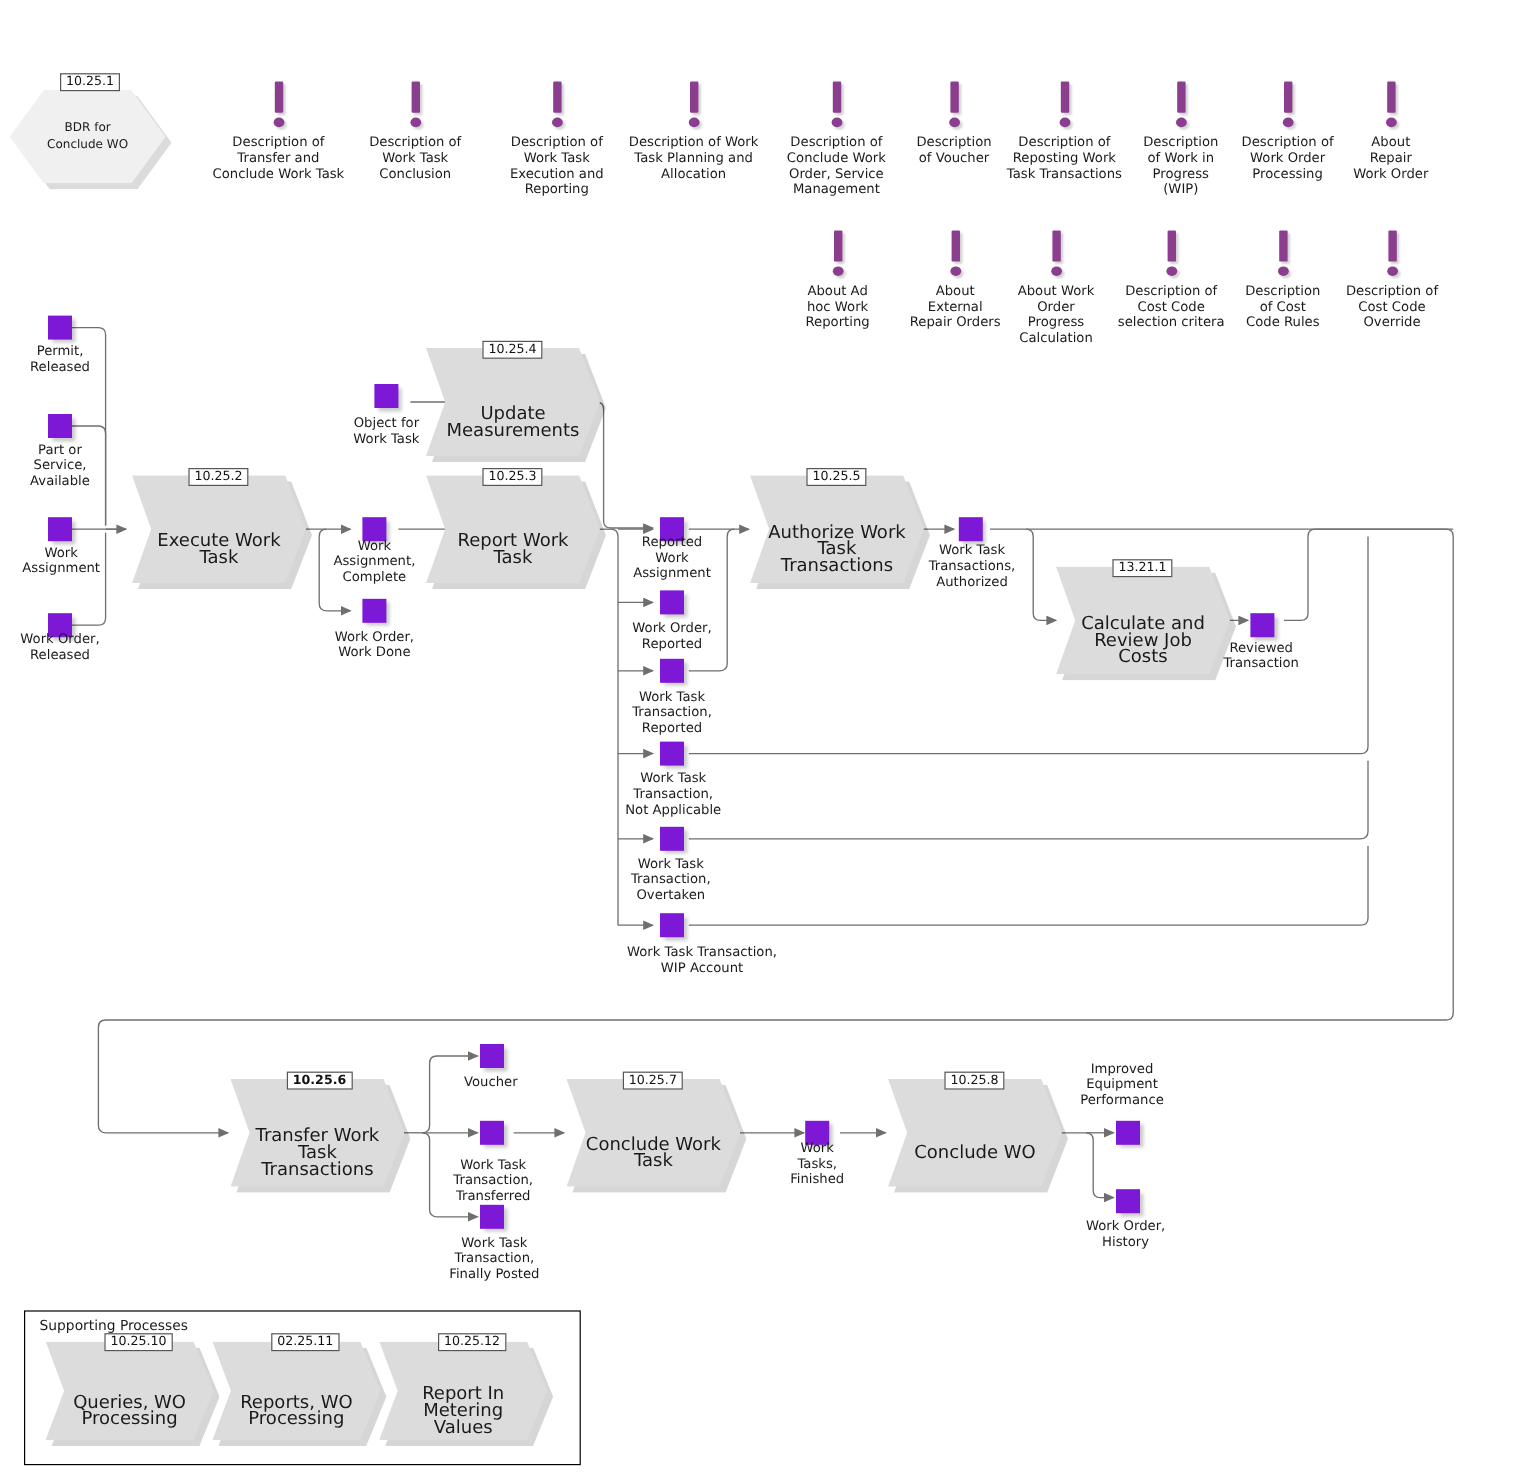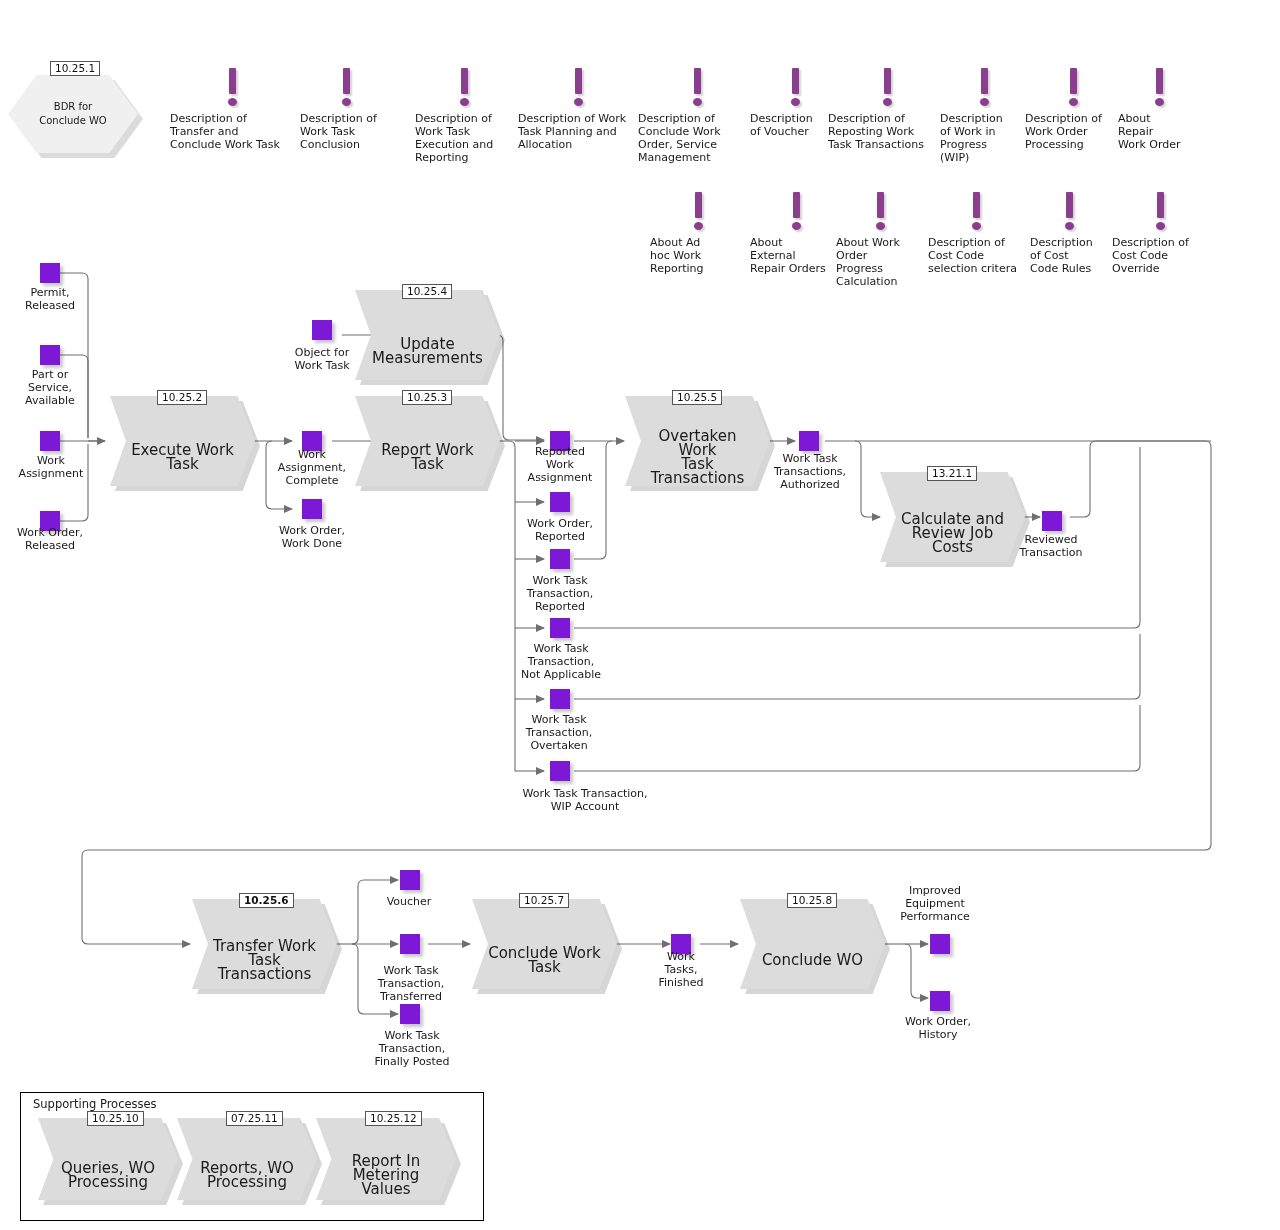--- a/index.html
+++ b/index.html
@@ -6,21 +6,21 @@
   body{font-family:"DejaVu Sans", sans-serif;}
   #canvas{position:relative;width:1280px;height:1230px;overflow:hidden;background:#fff;}
 
   
   .titlebar{position:absolute;left:8px;top:14px;width:1264px;height:33px;
             background:#8b3d8e;display:flex;align-items:center;justify-content:center;}
   .titlebar span{color:#ffffff;font-size:13.5px;font-weight:bold;letter-spacing:.2px;
                  font-family:"DejaVu Sans", sans-serif;}
 
   
-  .info{position:absolute;text-align:left;}
+  .info{position:absolute;text-align:center;}
   .info .bang{position:relative;height:42px;margin:0 auto 2px auto;width:14px;}
   .info .bang i{position:absolute;left:4px;top:0;width:7px;height:26px;background:#8b3d8e;
                 display:block;border-radius:1px;box-shadow:2px 2px 2px rgba(0,0,0,.18);}
   .info .bang b{position:absolute;left:3px;top:30px;width:9px;height:8px;background:#8b3d8e;
                 display:block;border-radius:50%;box-shadow:2px 2px 2px rgba(0,0,0,.18);}
   .info .lbl{font-size:11px;line-height:13px;color:#1a1a1a;font-family:"DejaVu Sans", sans-serif;}
 
   
   .proc{position:absolute;background:#dcdcdc;
         clip-path:polygon(0 0, 88% 0, 100% 50%, 88% 100%, 0 100%, 11% 50%);
@@ -321,21 +321,21 @@
     <div class="proc" style="left:0;top:0;width:145px;height:90px;">
       <div class="ptxt" style="white-space:pre-line;">Report Work
 Task</div>
     </div>
     <div class="idtag" style="left:47px;top:-6px;">10.25.3</div>
   </div>
 
   <div class="procwrap" style="left:625px;top:396px;width:145px;height:90px;">
     <div class="procshadow" style="left:5px;top:5px;width:145px;height:90px;"></div>
     <div class="proc" style="left:0;top:0;width:145px;height:90px;">
-      <div class="ptxt" style="white-space:pre-line;">Overtaken Work
+      <div class="ptxt" style="white-space:pre-line;">Authorize Work
 Task
 Transactions</div>
     </div>
     <div class="idtag" style="left:47px;top:-6px;">10.25.5</div>
   </div>
 
   <div class="procwrap" style="left:880px;top:472px;width:145px;height:90px;">
     <div class="procshadow" style="left:5px;top:5px;width:145px;height:90px;"></div>
     <div class="proc" style="left:0;top:0;width:145px;height:90px;">
       <div class="ptxt" style="white-space:pre-line;">Calculate and
@@ -502,21 +502,21 @@
     </div>
     <div class="idtag" style="left:49px;top:-7px;">10.25.10</div>
   </div>
 
   <div class="procwrap" style="left:177px;top:1118px;width:140px;height:82px;">
     <div class="procshadow" style="left:5px;top:5px;width:140px;height:82px;"></div>
     <div class="proc" style="left:0;top:0;width:140px;height:82px;">
       <div class="ptxt" style="white-space:pre-line;">Reports, WO
 Processing</div>
     </div>
-    <div class="idtag" style="left:49px;top:-7px;">07.25.11</div>
+    <div class="idtag" style="left:49px;top:-7px;">02.25.11</div>
   </div>
 
   <div class="procwrap" style="left:316px;top:1118px;width:140px;height:82px;">
     <div class="procshadow" style="left:5px;top:5px;width:140px;height:82px;"></div>
     <div class="proc" style="left:0;top:0;width:140px;height:82px;">
       <div class="ptxt" style="white-space:pre-line;">Report In
 Metering
 Values</div>
     </div>
     <div class="idtag" style="left:49px;top:-7px;">10.25.12</div>

